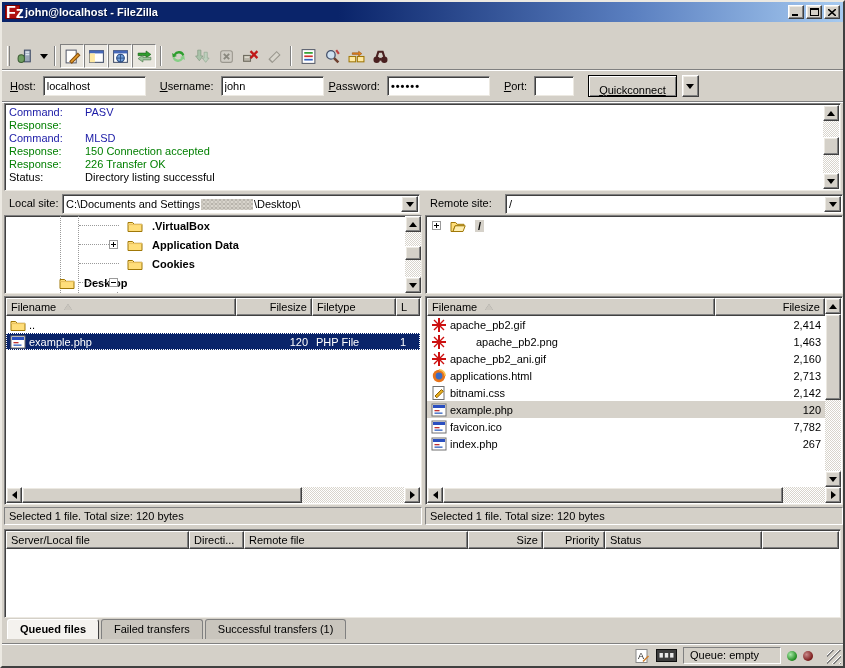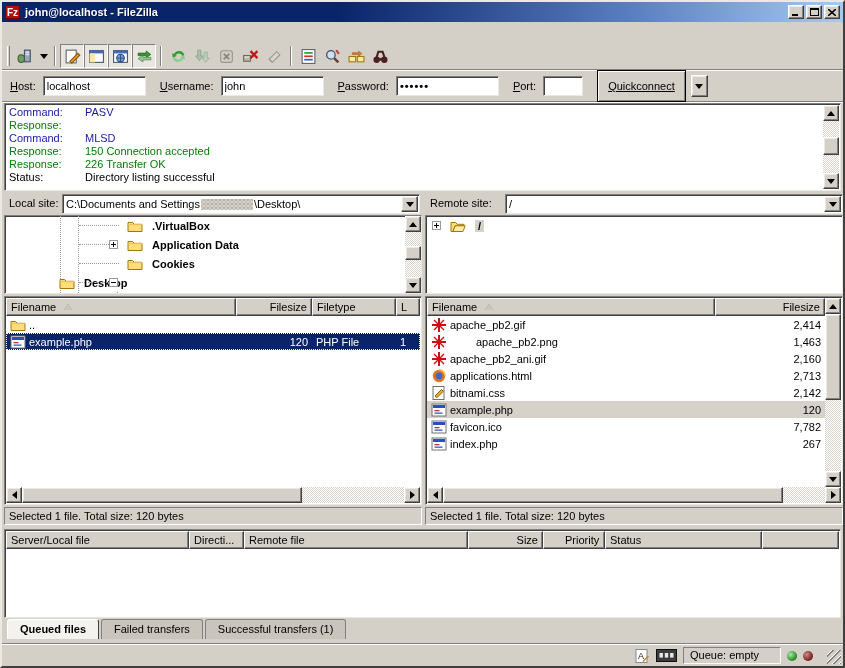--- a/index.html
+++ b/index.html
@@ -12,21 +12,21 @@
   .raised { background:#d4d0c8; border:1px solid; border-color:#ffffff #404040 #404040 #ffffff;
             box-shadow:inset -1px -1px 0 #808080, inset 1px 1px 0 #ece9e2; }
   .sunken { background:#fff; border:1px solid; border-color:#808080 #ece9e2 #ece9e2 #808080;
             box-shadow:inset 1px 1px 0 #404040; }
 
   
   .titlebar { position:absolute; top:0; left:0; right:0; height:20px;
               background:linear-gradient(90deg,#0a246a 0%,#0a246a 40%,#5a7fc0 75%,#a6caf0 100%);
               display:flex; align-items:center; padding:0 3px; }
   .applogo { width:15px; height:14px; background:#b01010; color:#fff; font-weight:bold;
-             font-size:10px; line-height:14px; text-align:center; border:1px solid #700; }
+             font-size:16px; line-height:14px; text-align:center; border:1px solid #700; }
   .title { color:#fff; font-weight:bold; margin-left:5px; flex:1;
            text-shadow:1px 1px 0 rgba(0,0,0,.4); }
   .winbtns { display:flex; gap:2px; }
   .winbtn { width:16px; height:14px; display:flex; align-items:center; justify-content:center; }
 
   
   .menubar { position:absolute; top:20px; left:0; right:0; height:21px; display:flex; align-items:center; padding-left:2px; }
   .menu-item { padding:3px 9px; }
 
   
@@ -44,21 +44,21 @@
   .tri-left { border-top:4px solid transparent; border-bottom:4px solid transparent; border-right:5px solid #000; }
   .tri-right{ border-top:4px solid transparent; border-bottom:4px solid transparent; border-left:5px solid #000; }
 
   
   .quickbar { position:absolute; top:69px; left:0; right:0; height:31px; display:flex; align-items:center;
               border-bottom:1px solid #808080; box-shadow:0 1px 0 #fff; padding-left:8px; gap:5px; }
   .qlabel { margin-right:2px; }
   .qlabel::first-letter { text-decoration:underline; }
   .field { height:20px; background:#fff; border:1px solid; border-color:#808080 #ece9e2 #ece9e2 #808080;
            box-shadow:inset 1px 1px 0 #404040; font:11px "Liberation Sans",sans-serif; padding:0 3px; outline:none; }
-  .qc-btn { height:32px; padding:8px 10px; font:11px "Liberation Sans",sans-serif; text-decoration:underline;
+  .qc-btn { height:22px; padding:8px 10px; font:11px "Liberation Sans",sans-serif; text-decoration:underline;
             background:#d4d0c8; border:1px solid #000; box-shadow:inset 1px 1px 0 #fff, inset -1px -1px 0 #808080; }
   .qc-dd { width:17px; height:22px; }
 
   
   .logpanel { position:absolute; top:101px; left:2px; right:2px; height:88px; }
   .loglines { position:absolute; top:1px; left:2px; right:18px; bottom:1px; overflow:hidden; padding-top:1px; }
   .log-line { display:flex; line-height:13px; }
   .log-line .llabel { width:78px; padding-left:2px; }
   .log-line.command { color:#1a1aa6; }
   .log-line.response { color:#007f00; }
@@ -268,21 +268,21 @@
           <rect x="6.8" y="9.3" width="2.4" height="2.6" fill="#4a2020"></rect>
         </svg>
     </div>
   </div>
 
   <div class="quickbar">
     <span class="qlabel">Host:</span>
     <input class="field" style="width: 103px;" value="localhost">
     <span class="qlabel" style="margin-left:9px">Username:</span>
     <input class="field" style="width: 103px;" value="john">
-    <span class="qlabel" style="margin-left:9px">Password:</span>
+    <span class="qlabel" style="">Password:</span>
     <input class="field" style="width: 103px; font-weight: bold; letter-spacing: 1px;" value="••••••">
     <span class="qlabel" style="margin-left:9px">Port:</span>
     <input class="field" style="width: 40px;" value="">
     <button class="qc-btn" style="margin-left:9px">Quickconnect</button>
     <div class="qc-dd raised" style="display:flex;align-items:center;justify-content:center">
         <span class="tri tri-down"></span>
       </div>
   </div>
 
   <div class="logpanel sunken">

